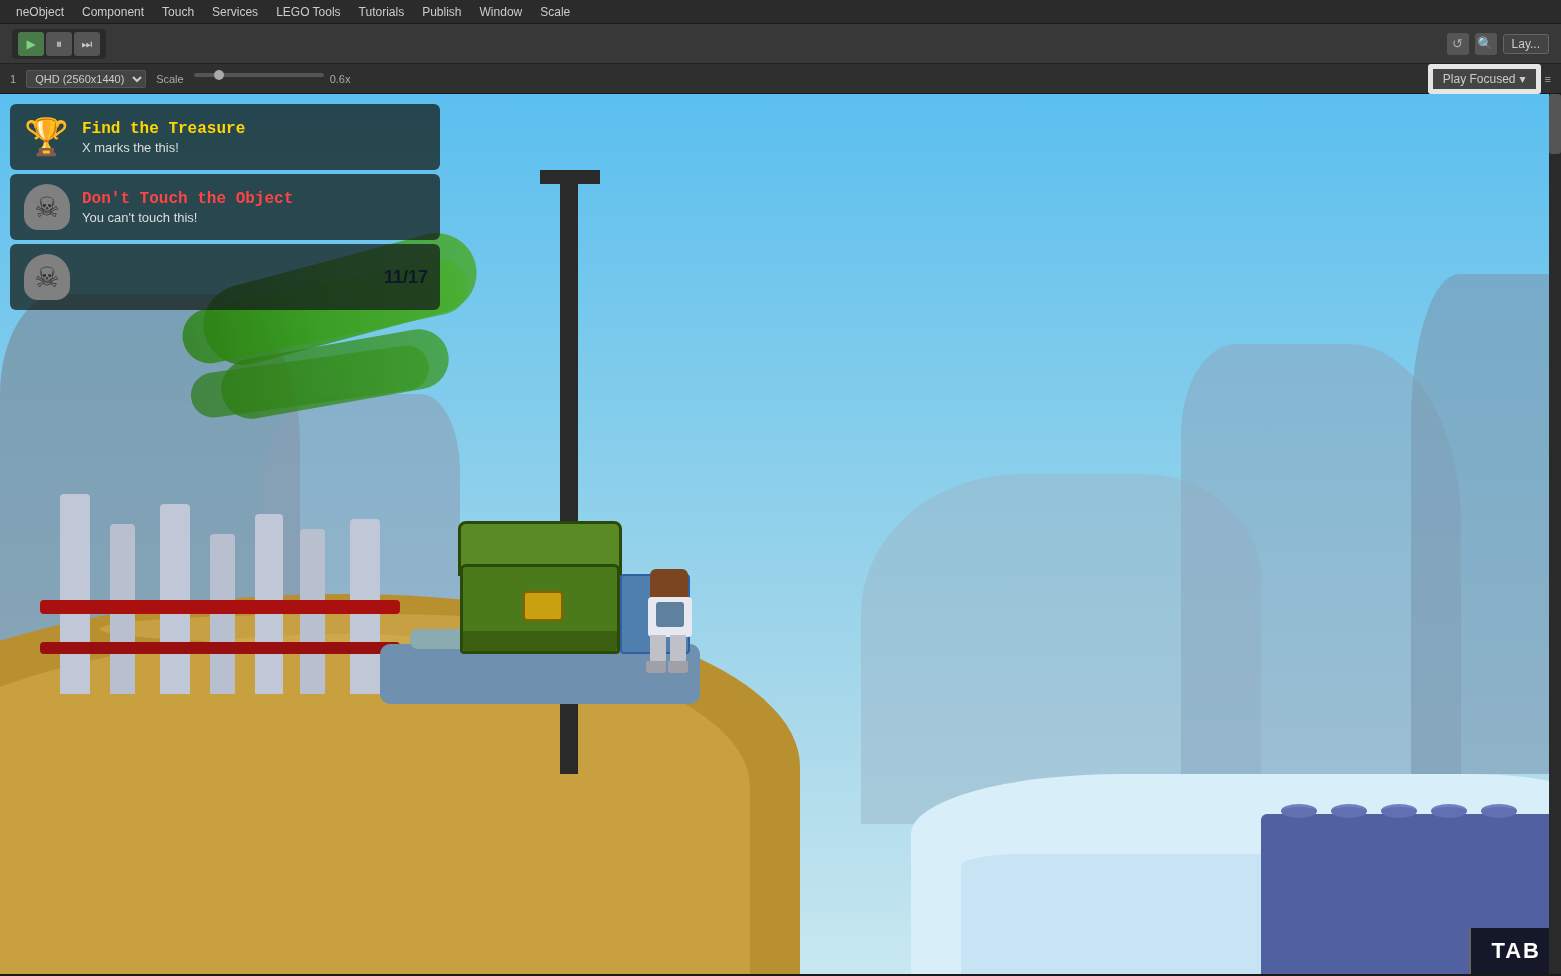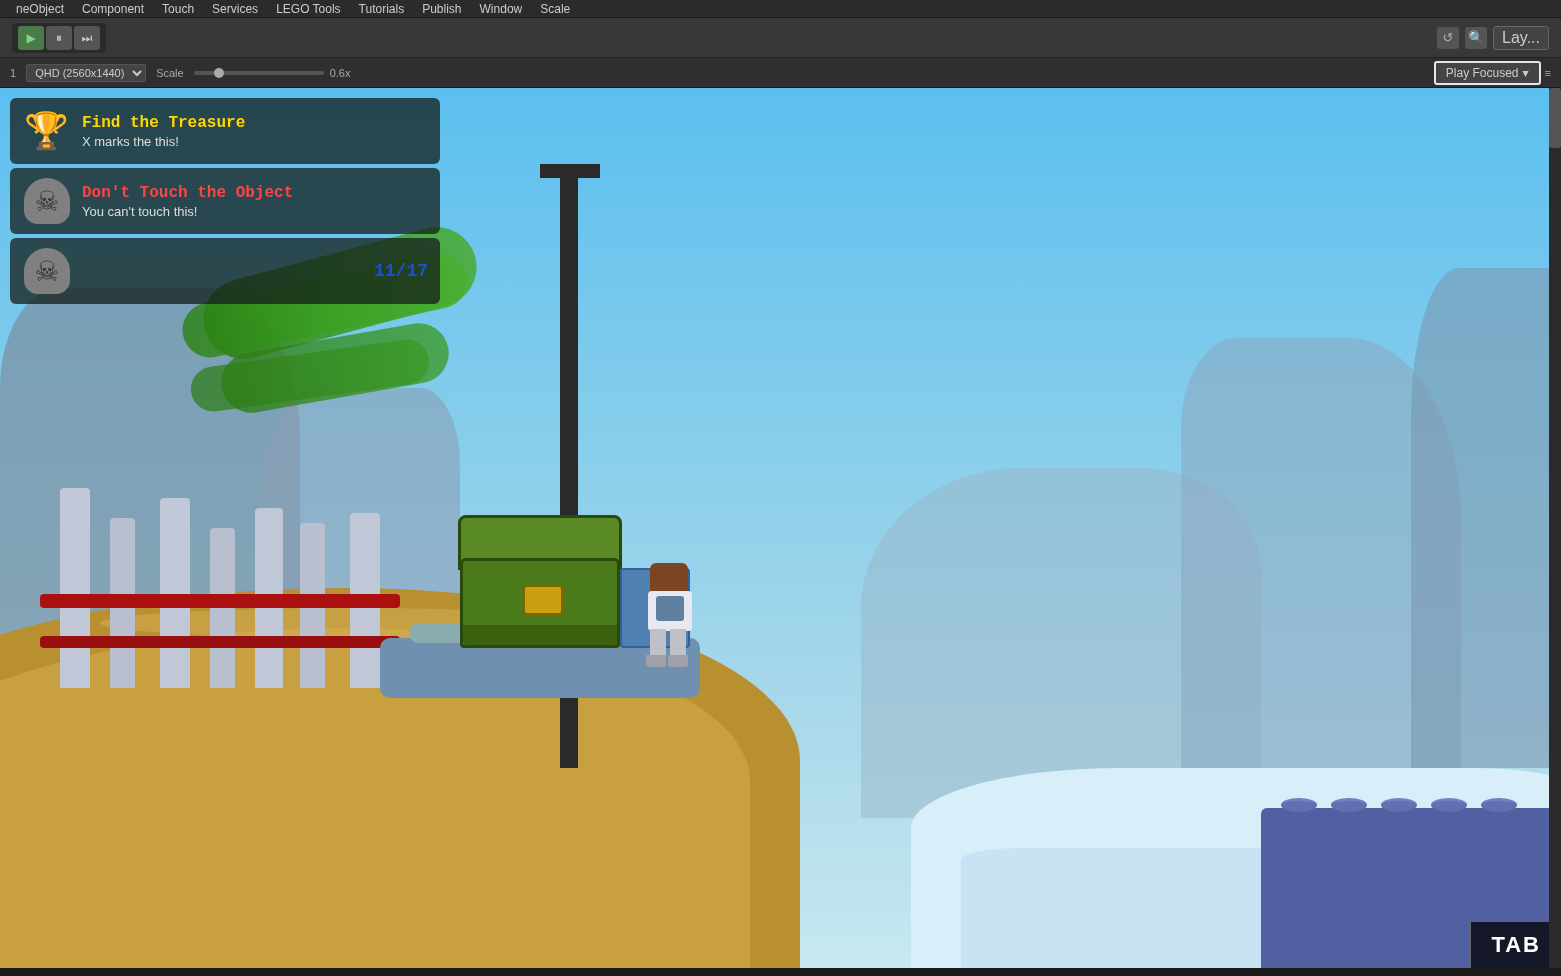--- a/index.html
+++ b/index.html
@@ -7,21 +7,21 @@
       width: 1561px;
       height: 976px;
       background: #1a1a1a;
       font-family: -apple-system, BlinkMacSystemFont, 'Segoe UI', sans-serif;
       overflow: hidden;
       user-select: none;
     }
 
     
     #menu-bar {
-      height: 18px;
+      height: 24px;
       background: #2b2b2b;
       display: flex;
       align-items: center;
       padding: 0 8px;
       gap: 2px;
       border-bottom: 1px solid #1a1a1a;
     }
     .menu-item {
       color: #ccc;
       font-size: 12px;
@@ -90,21 +90,20 @@
     .res-select {
       background: #444;
       border: 1px solid #555;
       color: #ccc;
       font-size: 11px;
       padding: 1px 4px;
       border-radius: 2px;
     }
     .scale-bar-container {
       display: flex;
-      align-items: center;
       gap: 6px;
     }
     .scale-track {
       width: 130px;
       height: 4px;
       background: #555;
       border-radius: 2px;
       position: relative;
     }
     .scale-thumb {
@@ -113,21 +112,21 @@
       background: #aaa;
       border-radius: 50%;
       position: absolute;
       top: -3px;
       left: 20px;
       cursor: pointer;
     }
     .play-focused-btn {
       margin-left: auto;
       background: #444;
-      border: 2px solid #e5e5e5;
+      border: 5px solid #e5e5e5;
       color: #ccc;
       font-size: 12px;
       padding: 3px 10px;
       border-radius: 3px;
       cursor: pointer;
       display: flex;
       align-items: center;
       gap: 4px;
     }
 
@@ -415,23 +414,22 @@
     }
     .quest-title.gold { color: #ffd700; }
     .quest-subtitle {
       font-size: 13px;
       color: #dddddd;
       margin-top: 2px;
     }
     .quest-count {
       font-size: 18px;
       font-weight: bold;
-      color: #1d4ed8;
+      color: #0f172a;
       margin-left: auto;
-      font-family: Liberation Mono, monospace;
     }
 
     
     .skull-icon {
       width: 46px;
       height: 46px;
       background: #808080;
       border-radius: 50% 50% 30% 30%;
       position: relative;
       display: flex;
@@ -504,21 +502,21 @@
       color: #aaa;
       font-size: 13px;
       cursor: pointer;
     }
 
     
     .layers-btn {
       background: #444;
       border: 1px solid #666;
       color: #ccc;
-      font-size: 16px;
+      font-size: 12px;
       padding: 2px 8px;
       border-radius: 3px;
       cursor: pointer;
     }
   </style>
 </head>
 <body>
 
 <div id="menu-bar">
   <span class="menu-item">neObject</span>

